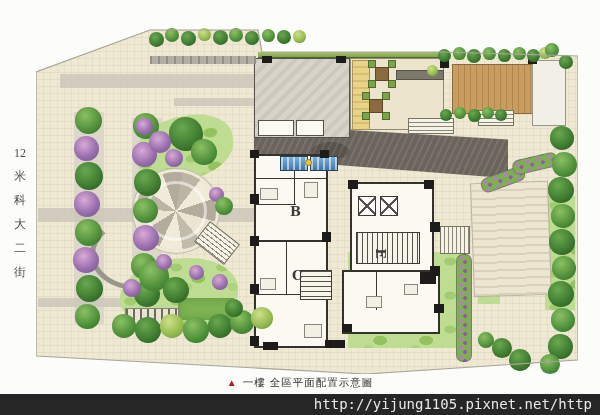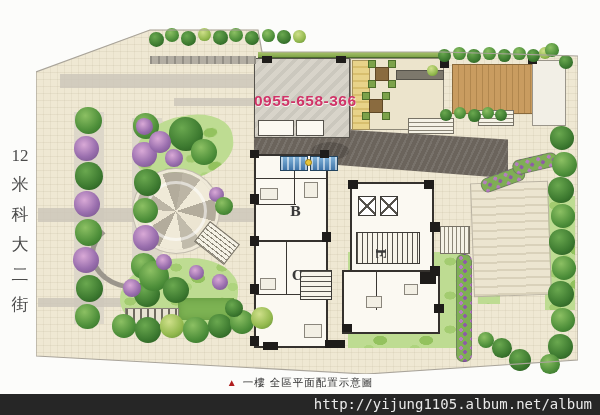--- a/index.html
+++ b/index.html
@@ -121,21 +121,21 @@
   
   #brand,#phone{
     left:218px;width:100px;text-align:center;color:#d03468;font-weight:bold;
     text-shadow:.5px .5px 0 rgba(255,255,255,.85);white-space:nowrap;
   }
   #brand{top:44px;font-size:12.5px;}
   #phone{top:66px;font-size:15.5px;letter-spacing:.5px;}
   .unitlbl{font-family:"DejaVu Serif", serif;font-size:13px;color:#3a3a3a;font-weight:bold;}
   
   #street{left:10px;top:146px;width:20px;display:flex;flex-direction:column;gap:7px;
-    align-items:center;font-family:"Liberation Serif", serif;font-size:17px;color:#4b4b4b;}
+    align-items:center;font-family:"Liberation Serif", serif;font-size:12px;color:#4b4b4b;}
   #caption{left:0;top:376px;width:600px;text-align:center;font-size:10.5px;color:#2f2f2f;
     letter-spacing:1px;}
   #caption .tri{color:#b01d1d;font-size:10px;margin-right:6px;letter-spacing:0;}
   #footer{left:0;top:394px;width:600px;height:21px;background:#262626;
     color:#e9e9e9;font-family:"DejaVu Sans Mono", monospace;font-size:14px;
     line-height:21px;text-align:right;box-sizing:border-box;padding-right:8px;}
 </style>
 </head>
 <body>
 
@@ -326,21 +326,20 @@
       <div class="tree t-d" style="left: 511.5px; top: 307.5px; width: 25px; height: 25px; border-radius: 48% 52% 50% 50%;"></div>
       <div class="tree t-g" style="left: 504px; top: 328px; width: 20px; height: 20px; border-radius: 48% 52% 50% 50%;"></div>
       <div class="tree t-d" style="left: 456px; top: 312px; width: 20px; height: 20px; border-radius: 48% 52% 50% 50%;"></div>
       <div class="tree t-d" style="left: 473px; top: 323px; width: 22px; height: 22px; border-radius: 48% 52% 50% 50%;"></div>
       <div class="tree t-g" style="left: 442px; top: 306px; width: 16px; height: 16px; border-radius: 48% 52% 50% 50%;"></div>
       <div class="tree t-g" style="left: 509px; top: 17px; width: 14px; height: 14px; border-radius: 48% 52% 50% 50%;"></div>
       <div class="tree t-d" style="left: 523px; top: 29px; width: 14px; height: 14px; border-radius: 48% 52% 50% 50%;"></div>
       <div class="tree t-l" style="left: 390.5px; top: 38.5px; width: 11px; height: 11px; border-radius: 48% 52% 50% 50%;"></div>
     </div>
 
-  <div id="phone" class="abs">0955-658-366</div>
 
   <div class="abs unitlbl" style="left:254px;top:178px;">B</div>
   <div class="abs unitlbl" style="left:256px;top:242px;">C</div>
   <div class="abs unitlbl" style="left:340px;top:220px;transform:rotate(90deg);">E</div>
 
   <svg id="boundary" class="abs" viewBox="0 0 542 348">
     <polygon points="114,4 222,4 226,26 406,26 542,30 542,334 330,348 0,330 0,46" fill="none" stroke="#a9a49a" stroke-width="1.2"></polygon>
   </svg>
 </div>
 
@@ -351,14 +350,14 @@
     <span>大</span>
     <span>二</span>
     <span>街</span>
   </div>
 
 <div id="caption" class="abs">
   <span class="tri">▲</span><span>一樓 全區平面配置示意圖</span>
 </div>
 
 <div id="footer" class="abs">
-  <span>http://yijung1105.album.net/album</span>
+  <span>http://yijung1105.pixnet.net/http</span>
 </div>
 
 </body></html>

